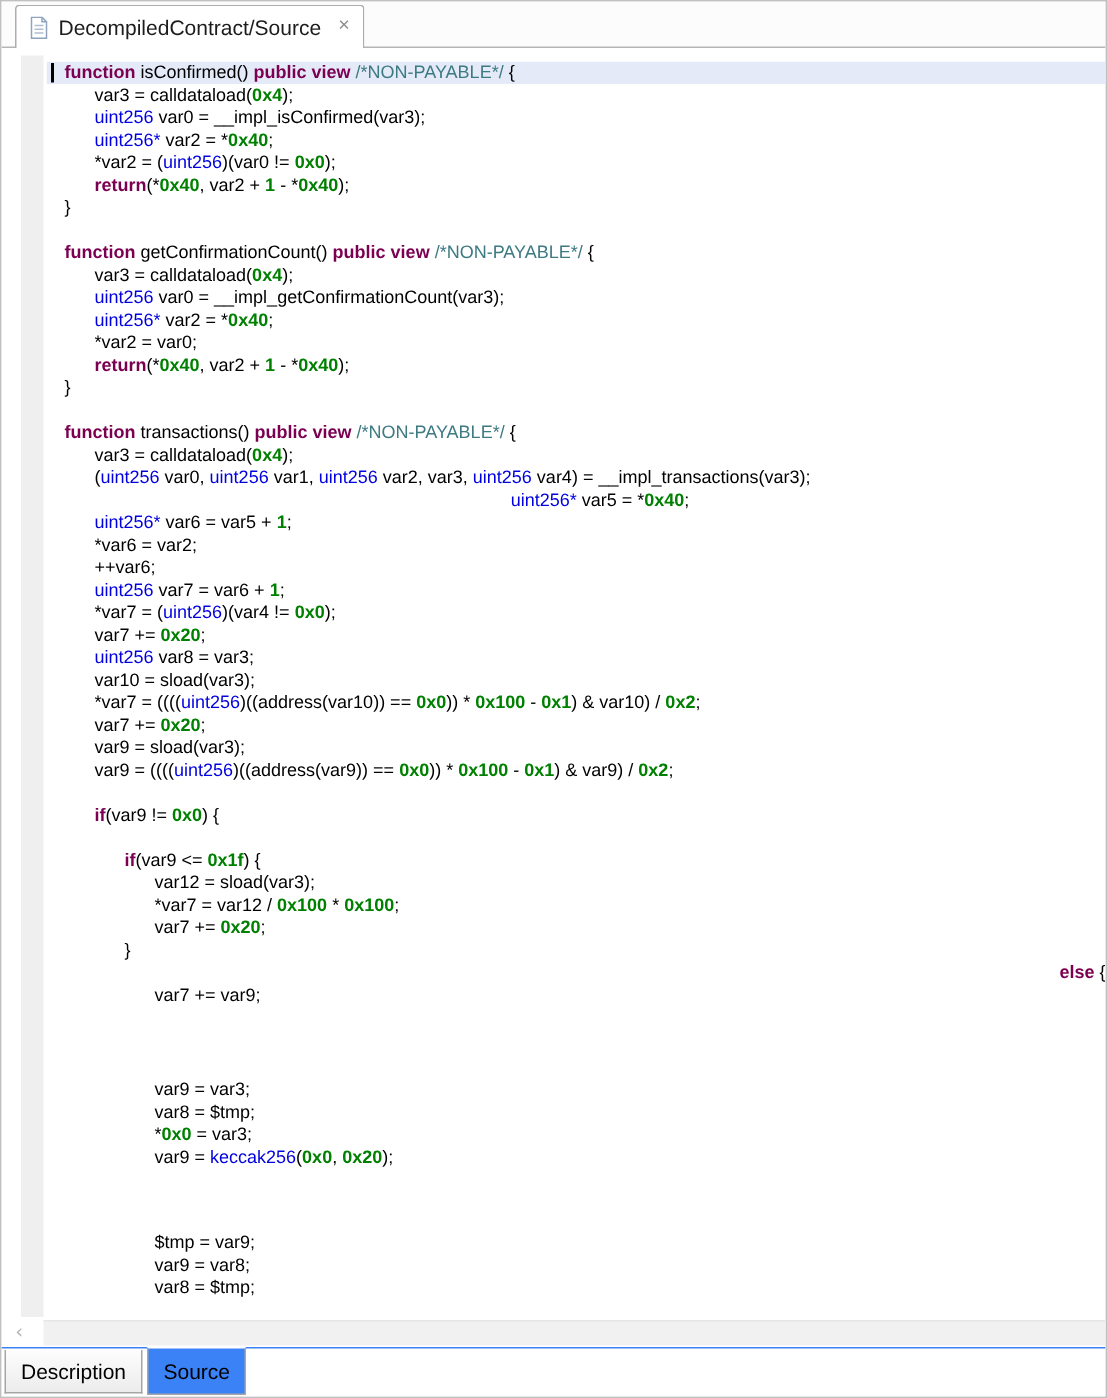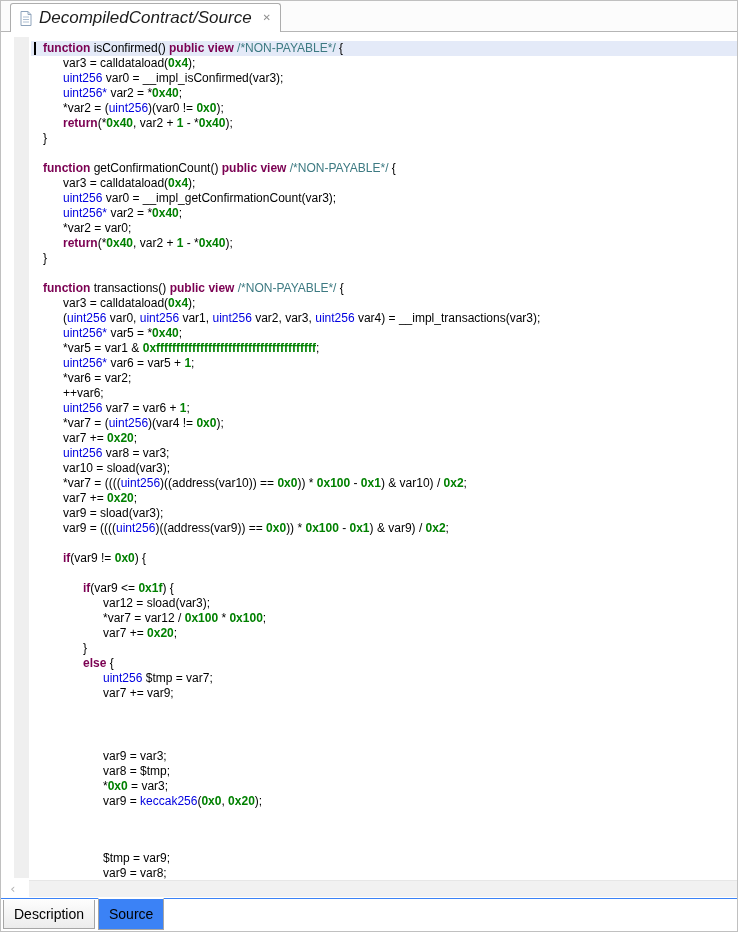--- a/index.html
+++ b/index.html
@@ -9,21 +9,21 @@
     font-family:"Liberation Sans",sans-serif;
     display:flex;flex-direction:column;overflow:hidden;background:#fff;
   }
   
   .tabbar{position:relative;height:30px;flex:0 0 30px;background:#FCFCFC;border-bottom:1px solid #B5B5B5;}
   .editor-tab{
     position:absolute;left:9px;top:2px;height:28px;background:#fff;
     border:1px solid #ADADAD;border-bottom:none;border-radius:3px 3px 0 0;
     display:flex;align-items:center;padding:0 9px;gap:7px;z-index:2;
   }
-  .editor-tab .title{font-size:17px;color:#1c1c1c;white-space:nowrap;font-style:italic;}
+  .editor-tab .title{font-size:14px;color:#1c1c1c;white-space:nowrap;}
   .tab-close{font-size:10px;color:#8f8f8f;margin-left:4px;cursor:pointer;line-height:1;}
   .doc-icon{flex:0 0 auto;display:block;}
   
   .editor{position:relative;flex:1 1 auto;background:#fff;overflow:hidden;}
   .ruler{position:absolute;left:13px;top:5px;bottom:20px;width:15px;background:#EFEFEF;}
   .code-area{
     position:absolute;left:30px;top:9px;right:0;bottom:19px;
     font-family:Liberation Sans, sans-serif;
     font-size:12px;line-height:15px;overflow:hidden;cursor:text;
   }
@@ -91,44 +91,42 @@
         <div class="code-line" style="padding-left: 32px;"><span class="tok-d">var3 = calldataload(</span><span class="tok-n">0x4</span><span class="tok-d">);</span></div>
         <div class="code-line" style="padding-left: 32px;"><span class="tok-t">uint256</span><span class="tok-d"> var0 = __impl_getConfirmationCount(var3);</span></div>
         <div class="code-line" style="padding-left: 32px;"><span class="tok-t">uint256*</span><span class="tok-d"> var2 = *</span><span class="tok-n">0x40</span><span class="tok-d">;</span></div>
         <div class="code-line" style="padding-left: 32px;"><span class="tok-d">*var2 = var0;</span></div>
         <div class="code-line" style="padding-left: 32px;"><span class="tok-k">return</span><span class="tok-d">(*</span><span class="tok-n">0x40</span><span class="tok-d">, var2 + </span><span class="tok-n">1</span><span class="tok-d"> - *</span><span class="tok-n">0x40</span><span class="tok-d">);</span></div>
         <div class="code-line" style="padding-left: 12px;"><span class="tok-d">}</span></div>
         <div class="code-line" style="padding-left: 12px;"></div>
         <div class="code-line" style="padding-left: 12px;"><span class="tok-k">function</span><span class="tok-d"> transactions() </span><span class="tok-k">public</span><span class="tok-d"> </span><span class="tok-k">view</span><span class="tok-d"> </span><span class="tok-c">/*NON-PAYABLE*/</span><span class="tok-d"> {</span></div>
         <div class="code-line" style="padding-left: 32px;"><span class="tok-d">var3 = calldataload(</span><span class="tok-n">0x4</span><span class="tok-d">);</span></div>
         <div class="code-line" style="padding-left: 32px;"><span class="tok-d">(</span><span class="tok-t">uint256</span><span class="tok-d"> var0, </span><span class="tok-t">uint256</span><span class="tok-d"> var1, </span><span class="tok-t">uint256</span><span class="tok-d"> var2, var3, </span><span class="tok-t">uint256</span><span class="tok-d"> var4) = __impl_transactions(var3);</span></div>
-        <div class="code-line" style="padding-left: 32px;"><span class="tok-t">uint256*</span><span class="tok-d"> var5 = *</span><span class="tok-n">0x40</span><span class="tok-d">;</span></div>
-        <div class="code-line" style="padding-left: 32px;"><span class="tok-d">*var5 = var1 &amp; </span><span class="tok-n">0xffffffffffffffffffffffffffffffffffffffff</span><span class="tok-d">;</span></div>
+        <div class="code-line" style="padding-left: 32px; text-align: center;"><span class="tok-t">uint256*</span><span class="tok-d"> var5 = *</span><span class="tok-n">0x40</span><span class="tok-d">;</span></div>
         <div class="code-line" style="padding-left: 32px;"><span class="tok-t">uint256*</span><span class="tok-d"> var6 = var5 + </span><span class="tok-n">1</span><span class="tok-d">;</span></div>
         <div class="code-line" style="padding-left: 32px;"><span class="tok-d">*var6 = var2;</span></div>
         <div class="code-line" style="padding-left: 32px;"><span class="tok-d">++var6;</span></div>
         <div class="code-line" style="padding-left: 32px;"><span class="tok-t">uint256</span><span class="tok-d"> var7 = var6 + </span><span class="tok-n">1</span><span class="tok-d">;</span></div>
         <div class="code-line" style="padding-left: 32px;"><span class="tok-d">*var7 = (</span><span class="tok-t">uint256</span><span class="tok-d">)(var4 != </span><span class="tok-n">0x0</span><span class="tok-d">);</span></div>
         <div class="code-line" style="padding-left: 32px;"><span class="tok-d">var7 += </span><span class="tok-n">0x20</span><span class="tok-d">;</span></div>
         <div class="code-line" style="padding-left: 32px;"><span class="tok-t">uint256</span><span class="tok-d"> var8 = var3;</span></div>
         <div class="code-line" style="padding-left: 32px;"><span class="tok-d">var10 = sload(var3);</span></div>
         <div class="code-line" style="padding-left: 32px;"><span class="tok-d">*var7 = ((((</span><span class="tok-t">uint256</span><span class="tok-d">)((address(var10)) == </span><span class="tok-n">0x0</span><span class="tok-d">)) * </span><span class="tok-n">0x100</span><span class="tok-d"> - </span><span class="tok-n">0x1</span><span class="tok-d">) &amp; var10) / </span><span class="tok-n">0x2</span><span class="tok-d">;</span></div>
         <div class="code-line" style="padding-left: 32px;"><span class="tok-d">var7 += </span><span class="tok-n">0x20</span><span class="tok-d">;</span></div>
         <div class="code-line" style="padding-left: 32px;"><span class="tok-d">var9 = sload(var3);</span></div>
         <div class="code-line" style="padding-left: 32px;"><span class="tok-d">var9 = ((((</span><span class="tok-t">uint256</span><span class="tok-d">)((address(var9)) == </span><span class="tok-n">0x0</span><span class="tok-d">)) * </span><span class="tok-n">0x100</span><span class="tok-d"> - </span><span class="tok-n">0x1</span><span class="tok-d">) &amp; var9) / </span><span class="tok-n">0x2</span><span class="tok-d">;</span></div>
         <div class="code-line" style="padding-left: 12px;"></div>
         <div class="code-line" style="padding-left: 32px;"><span class="tok-k">if</span><span class="tok-d">(var9 != </span><span class="tok-n">0x0</span><span class="tok-d">) {</span></div>
         <div class="code-line" style="padding-left: 12px;"></div>
         <div class="code-line" style="padding-left: 52px;"><span class="tok-k">if</span><span class="tok-d">(var9 &lt;= </span><span class="tok-n">0x1f</span><span class="tok-d">) {</span></div>
         <div class="code-line" style="padding-left: 72px;"><span class="tok-d">var12 = sload(var3);</span></div>
         <div class="code-line" style="padding-left: 72px;"><span class="tok-d">*var7 = var12 / </span><span class="tok-n">0x100</span><span class="tok-d"> * </span><span class="tok-n">0x100</span><span class="tok-d">;</span></div>
         <div class="code-line" style="padding-left: 72px;"><span class="tok-d">var7 += </span><span class="tok-n">0x20</span><span class="tok-d">;</span></div>
         <div class="code-line" style="padding-left: 52px;"><span class="tok-d">}</span></div>
-        <div class="code-line" style="padding-left: 52px;"><span class="tok-k">else</span><span class="tok-d"> {</span></div>
-        <div class="code-line" style="padding-left: 72px;"><span class="tok-t">uint256</span><span class="tok-d"> $tmp = var7;</span></div>
+        <div class="code-line" style="padding-left: 52px; text-align: right;"><span class="tok-k">else</span><span class="tok-d"> {</span></div>
         <div class="code-line" style="padding-left: 72px;"><span class="tok-d">var7 += var9;</span></div>
         <div class="code-line" style="padding-left: 72px; margin-top: 48px;"><span class="tok-d">var9 = var3;</span></div>
         <div class="code-line" style="padding-left: 72px;"><span class="tok-d">var8 = $tmp;</span></div>
         <div class="code-line" style="padding-left: 72px;"><span class="tok-d">*</span><span class="tok-n">0x0</span><span class="tok-d"> = var3;</span></div>
         <div class="code-line" style="padding-left: 72px;"><span class="tok-d">var9 = </span><span class="tok-t">keccak256</span><span class="tok-d">(</span><span class="tok-n">0x0</span><span class="tok-d">, </span><span class="tok-n">0x20</span><span class="tok-d">);</span></div>
         <div class="code-line" style="padding-left: 72px; margin-top: 42px;"><span class="tok-d">$tmp = var9;</span></div>
         <div class="code-line" style="padding-left: 72px;"><span class="tok-d">var9 = var8;</span></div>
         <div class="code-line" style="padding-left: 72px;"><span class="tok-d">var8 = $tmp;</span></div>
         <div class="code-line" style="padding-left: 12px;"></div>
         <div class="code-line" style="padding-left: 72px;"><span class="tok-k">do</span><span class="tok-d"> {</span></div>

